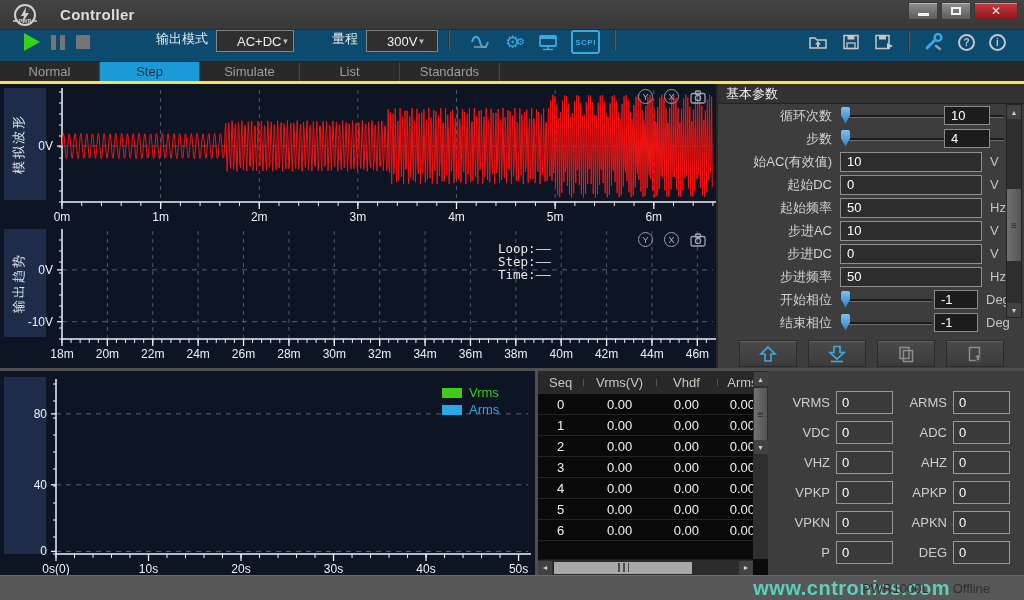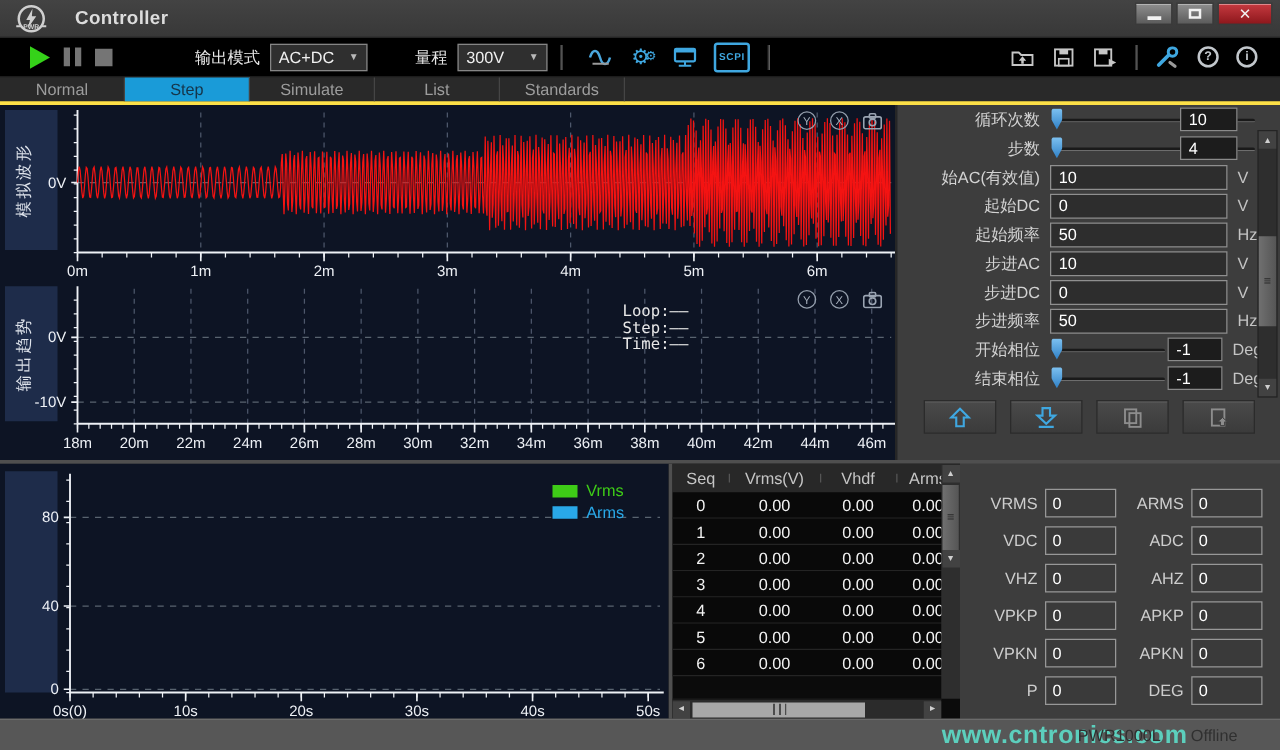--- a/index.html
+++ b/index.html
@@ -10,29 +10,29 @@
   .titlebar{height:30px;background:linear-gradient(#434343,#383838);border-bottom:1px solid #2c2c2c;display:flex;align-items:center;position:relative}
   .logo{margin-left:10px;display:flex;align-items:center;gap:20px}
   .app-title{font-size:15px;font-weight:bold;color:#dcdcdc;letter-spacing:.3px}
   .win-controls{position:absolute;top:2px;right:6px;display:flex;gap:3px}
   .win-btn{width:30px;height:18px;display:flex;align-items:center;justify-content:center;background:linear-gradient(#8f8f8f,#5b5b5b);border:1px solid #3a3a3a;box-shadow:inset 0 1px 0 #b3b3b3;color:#f2f2f2}
   .win-btn.close{width:44px;background:linear-gradient(#c63a40,#8d171c);box-shadow:inset 0 1px 0 #dd888b;font-size:12px;font-weight:bold}
   .glyph-min{width:11px;height:3px;background:#f2f2f2;margin-top:7px}
   .glyph-max{width:10px;height:8px;border:2px solid #f2f2f2}
 
   
-  .toolbar{height:32px;background:#000000;border-bottom:1px solid #262626;display:flex;align-items:center;padding:0 8px 0 24px}
+  .toolbar{height:32px;background:#0c4a6e;border-bottom:1px solid #262626;display:flex;align-items:flex-start;padding:0 8px 0 24px}
   .transport{display:flex;align-items:center;gap:11px}
   .play-tri{width:0;height:0;border-left:16px solid #35d219;border-top:9px solid transparent;border-bottom:9px solid transparent}
   .pause-ic{display:flex;gap:4px}
   .pause-ic i{display:block;width:5px;height:15px;background:#757575}
   .stop-ic{width:14px;height:14px;background:#757575}
   .tb-label{color:#e8e8e8;margin-left:12px}
   .tb-label.first{margin-left:66px}
-  .dd{height:22px;background:#2f2f2f;border:1px solid #858585;color:#f0f0f0;display:flex;align-items:center;padding:0 6px;margin-left:8px}
+  .dd{height:22px;background:#2f2f2f;border:1px solid #858585;color:#f0f0f0;display:flex;align-items:center;padding:0 20px;margin-left:8px}
   .dd .caret{margin-left:auto;color:#b9b9b9;font-size:8px}
   .tb-divider{width:2px;height:20px;background:#303030;border-right:1px solid #5d5d5d;margin:0 10px}
   .tbicon{display:flex;align-items:center;justify-content:center;height:24px}
   .lefticons{display:flex;align-items:center;gap:13px;margin-left:10px}
   .gearwrap{color:#3fa7e0;font-size:17px;line-height:1}
   .gearwrap .g2{font-size:10px;margin-left:-4px}
   .scpi-badge{border:2px solid #3fa7e0;border-radius:3px;color:#3fa7e0;font-size:8px;font-weight:bold;padding:1px 2px;letter-spacing:.5px}
   .tb-right{margin-left:auto;display:flex;align-items:center;gap:14px;padding-right:10px}
   .circ{width:17px;height:17px;border:2px solid #c2c7cc;border-radius:50%;color:#c2c7cc;font-size:10px;font-weight:bold;display:flex;align-items:center;justify-content:center}
 
@@ -456,20 +456,21 @@
             <rect x="1" y="3.5" width="14" height="9.5" rx="1.5" fill="none" stroke="#9aa4b2" stroke-width="1.3"></rect>
             <rect x="5.5" y="1" width="5" height="3.5" rx="1" fill="none" stroke="#9aa4b2" stroke-width="1.3"></rect>
             <circle cx="8" cy="8" r="2.6" fill="none" stroke="#9aa4b2" stroke-width="1.3"></circle>
           </svg>
         </span>
       </div>
     </div>
   </div>
 
   <div class="right-panel">
+    <div class="rp-header">基本参数</div>
     <div id="param-rows">
         <div class="prow">
           <div class="plabel">循环次数</div>
           <div class="slider-wrap">
             <div class="track"></div>
             <div class="thumb"></div>
             <div class="slider-val">10</div>
           </div>
         </div>
         <div class="prow">

